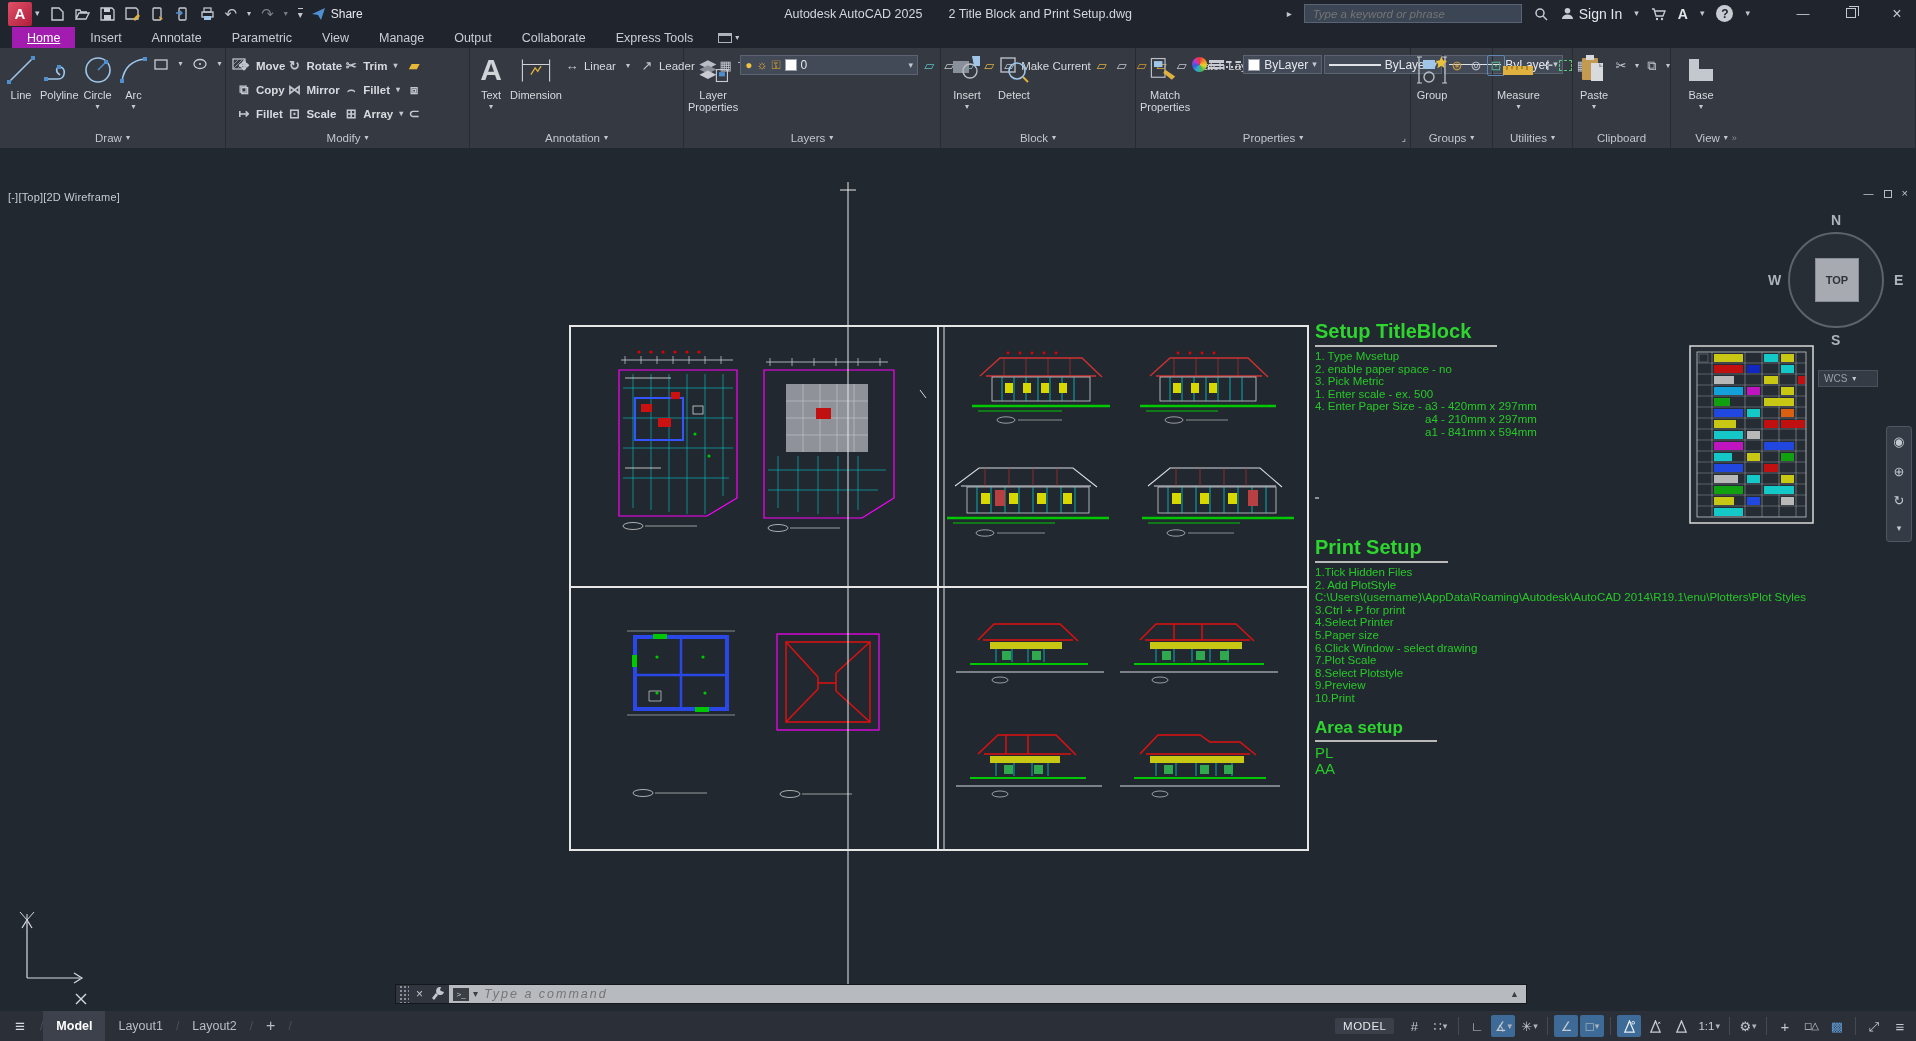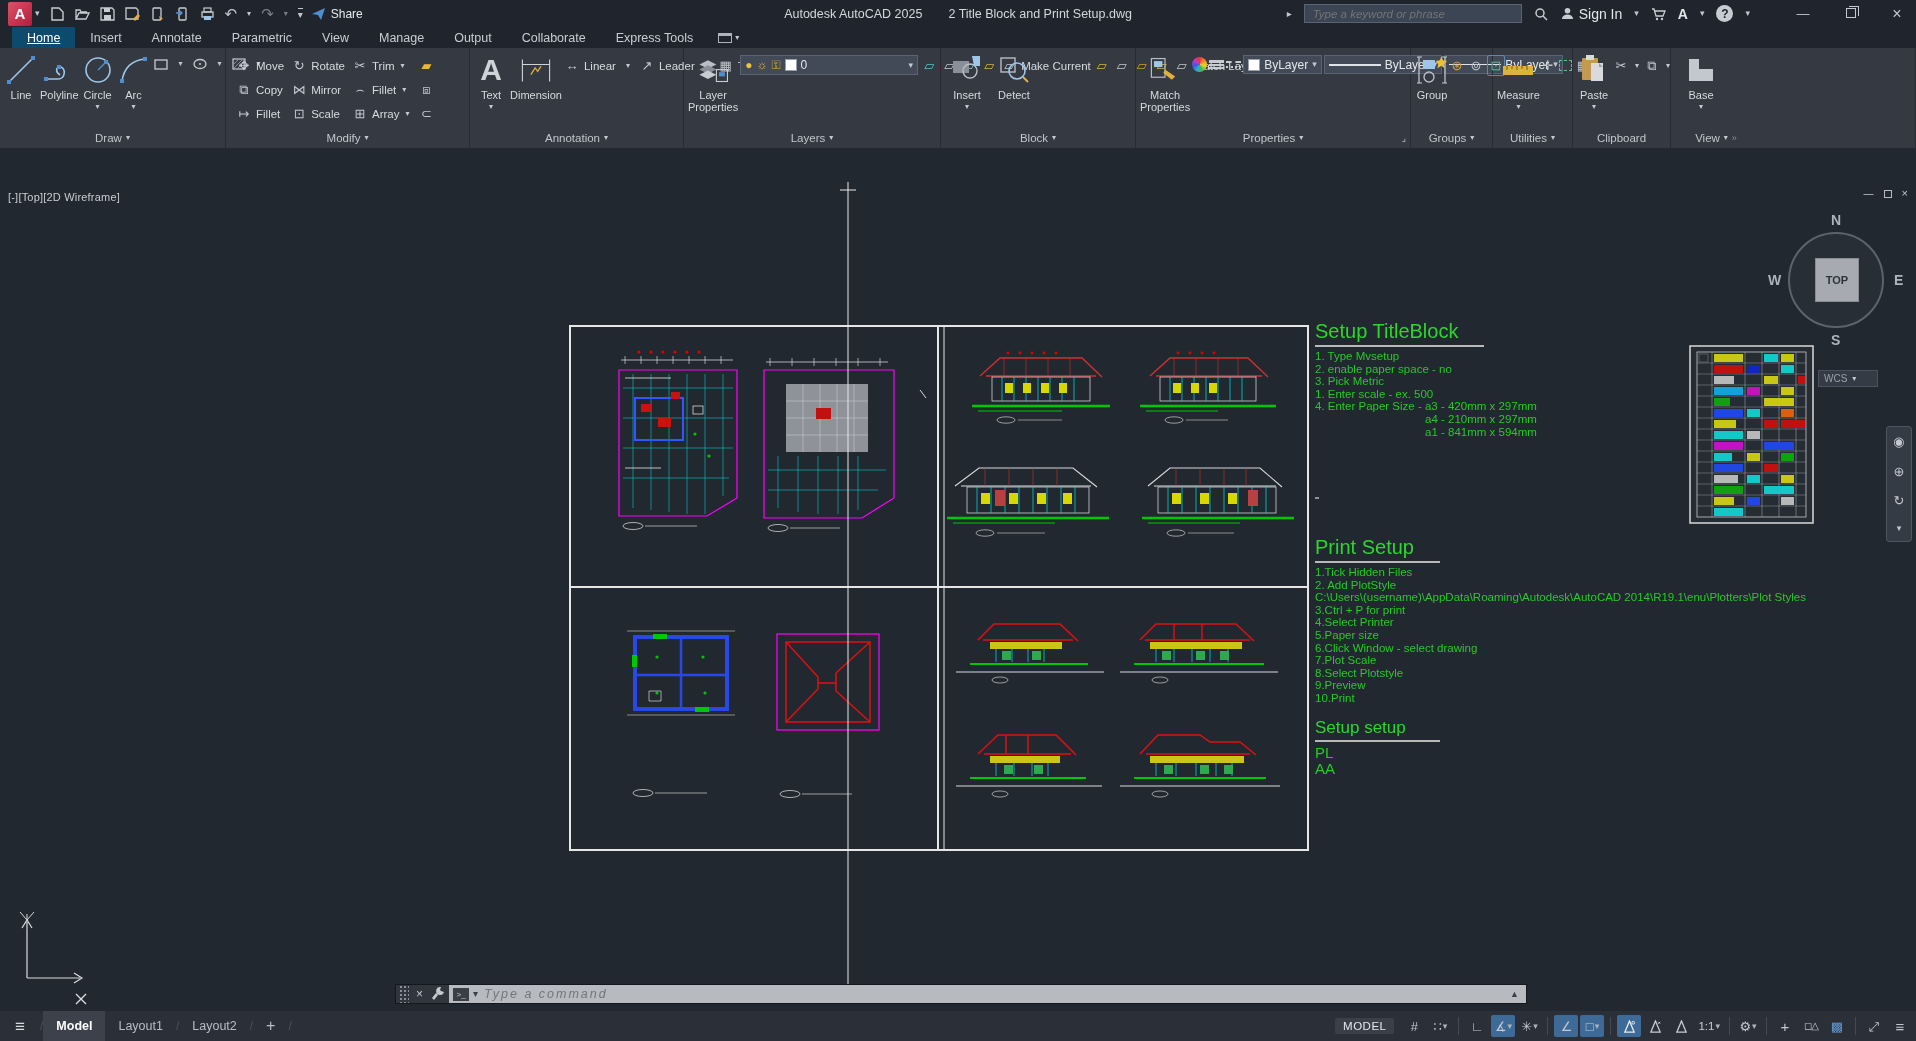--- a/index.html
+++ b/index.html
@@ -75,36 +75,36 @@
   .searchbox{display:flex;align-items:center;background:#3c4553;border:1px solid #5a6375;height:19px;width:218px;padding:0 6px;}
   .searchbox input{flex:1;background:transparent;border:none;outline:none;color:#aeb6c2;font-style:italic;font-size:11.5px;width:100%;}
   .signin{display:flex;align-items:center;gap:5px;color:#e2e5ea;font-size:14px;}
   .win-btn{color:#c3c8cf;font-size:13px;width:22px;text-align:center;}
   .restore-ic{width:10px;height:10px;border:1px solid #c3c8cf;position:relative;display:inline-block;}
   .restore-ic::before{content:"";position:absolute;left:2px;top:-3px;width:9px;height:9px;border:1px solid #c3c8cf;border-left:none;border-bottom:none;}
 
   
   .tabsrow{position:absolute;left:0;top:27px;width:100%;height:21px;background:#20242c;display:flex;align-items:stretch;padding-left:12px;}
   .rtab{padding:0 15px;display:flex;align-items:center;color:#c9cdd3;font-size:12.5px;}
-  .rtab.active{background:#0c4a6e;color:#fff;text-decoration:underline;}
+  .rtab.active{background:#a21caf;color:#fff;text-decoration:underline;}
   .tabstate{display:flex;align-items:center;gap:3px;margin-left:10px;color:#aeb4bc;}
   .tabstate .box{width:14px;height:10px;border:1px solid #aeb4bc;border-top-width:3px;}
 
   
   .ribbon{position:absolute;left:0;top:48px;width:100%;height:100px;background:#343942;display:flex;}
   .panel{position:relative;height:100%;border-right:1px solid #262a31;flex:none;}
   .panel-label{position:absolute;left:0;right:0;bottom:0;height:21px;display:flex;align-items:center;justify-content:center;gap:4px;color:#c2c6cc;font-size:11.5px;}
   .panel-body{position:absolute;left:0;right:0;top:0;bottom:21px;display:flex;align-items:flex-start;padding:3px 4px;gap:2px;}
   .bigbtn{width:54px;height:76px;display:flex;flex-direction:column;align-items:center;justify-content:flex-start;gap:2px;color:#d7dade;font-size:11px;text-align:center;border-radius:2px;}
   .bigbtn .bicon{width:34px;height:34px;display:flex;align-items:center;justify-content:center;margin-top:2px;}
   .bigbtn .blabel{line-height:1.1;}
   .smallcol{display:flex;flex-direction:row;justify-content:flex-start;gap:3px;padding-top:4px;}
   .srow{display:flex;align-items:center;gap:4px;height:21px;color:#d7dade;font-size:11.5px;white-space:nowrap;}
   .srow .g{font-size:13px;width:16px;text-align:center;}
-  .modgrid{display:flex;gap:7px;padding:4px 2px 0 6px;}
+  .modgrid{display:flex;gap:1px;padding:4px 2px 0 6px;font-weight:bold;}
   .modcol{display:flex;flex-direction:column;gap:3px;}
   .combo{display:flex;align-items:center;background:#434a57;border:1px solid #5b6373;height:20px;padding:0 4px;gap:4px;color:#e4e7eb;}
   .combo .swatch{width:12px;height:12px;background:#fff;border:1px solid #9aa0aa;}
   .combo .flex{flex:1;}
   .lw-line{width:52px;height:2px;background:#dfe2e6;display:inline-block;}
   .colorwheel{width:15px;height:15px;border-radius:50%;background:conic-gradient(#e33,#ee8e2e,#ead22c,#49b749,#2fa8d8,#3a58d8,#b83ad8,#e33);}
   .mini{font-size:12px;}
 
   
   .filetabs{position:absolute;left:0;top:148px;width:100%;height:28px;background:#262a31;display:flex;align-items:stretch;}
@@ -114,21 +114,21 @@
   .ftab .g-x{font-size:11px;color:#9aa1ab;}
   .ft-plus{width:34px;display:flex;align-items:center;justify-content:center;color:#d7dade;font-size:17px;}
   .ft-sep{align-self:center;color:#4a515c;}
 
   
   .canvas{position:absolute;left:0;top:176px;width:1916px;height:835px;background:#212830;overflow:hidden;}
   .vplabel{position:absolute;left:8px;top:15px;color:#c8ccd2;font-size:11px;letter-spacing:.2px;}
   .dwg-ctl{position:absolute;right:8px;top:12px;display:flex;gap:10px;align-items:center;color:#b8bcc2;font-size:11px;}
   .dwg-ctl .sq{width:8px;height:8px;border:1px solid #b8bcc2;display:inline-block;}
   .note{position:absolute;color:#28c828;}
-  .note h2{margin:0 0 3px 0;font-size:20px;font-weight:400;color:#2fd52f;border-bottom:2px solid #b9b9b9;display:inline-block;padding:0 26px 2px 0;}
+  .note h2{margin:0 0 3px 0;font-size:20px;font-weight:700;color:#2fd52f;border-bottom:2px solid #b9b9b9;display:inline-block;padding:0 26px 2px 0;}
   .note .ln{font-size:11.5px;line-height:12.6px;white-space:nowrap;}
   .note .ind{padding-left:110px;}
   .note.h-small h2{font-size:17px;padding-right:34px;}
   .note .big{font-size:15px;line-height:16px;}
 
   
   .viewcube{position:absolute;left:1768px;top:36px;width:138px;height:138px;}
   .vc-ring{position:absolute;left:20px;top:20px;width:96px;height:96px;border-radius:50%;border:2px solid #5d636d;background:rgba(255,255,255,0.03);}
   .vc-top{position:absolute;left:47px;top:46px;width:44px;height:44px;background:#a7abb1;border:1px solid #888d94;color:#2e333a;font-size:11px;font-weight:bold;display:flex;align-items:center;justify-content:center;}
   .vc-l{position:absolute;color:#aeb4bc;font-size:14px;font-weight:bold;}
@@ -987,21 +987,21 @@
       <div class="ln">4.Select Printer</div>
       <div class="ln">5.Paper size</div>
       <div class="ln">6.Click Window - select drawing</div>
       <div class="ln">7.Plot Scale</div>
       <div class="ln">8.Select Plotstyle</div>
       <div class="ln">9.Preview</div>
       <div class="ln">10.Print</div>
     </div>
 
     <div class="note h-small" style="left:1315px;top:542px;">
-      <h2>Setup setup</h2>
+      <h2>Area setup</h2>
       <div class="ln big">PL</div>
       <div class="ln big">AA</div>
     </div>
 
     <div class="viewcube">
       <div class="vc-ring"></div>
       <div class="vc-l" style="left:63px;top:0px;">N</div>
       <div class="vc-l" style="left:0px;top:60px;">W</div>
       <div class="vc-l" style="left:126px;top:60px;">E</div>
       <div class="vc-l" style="left:63px;top:120px;">S</div>

